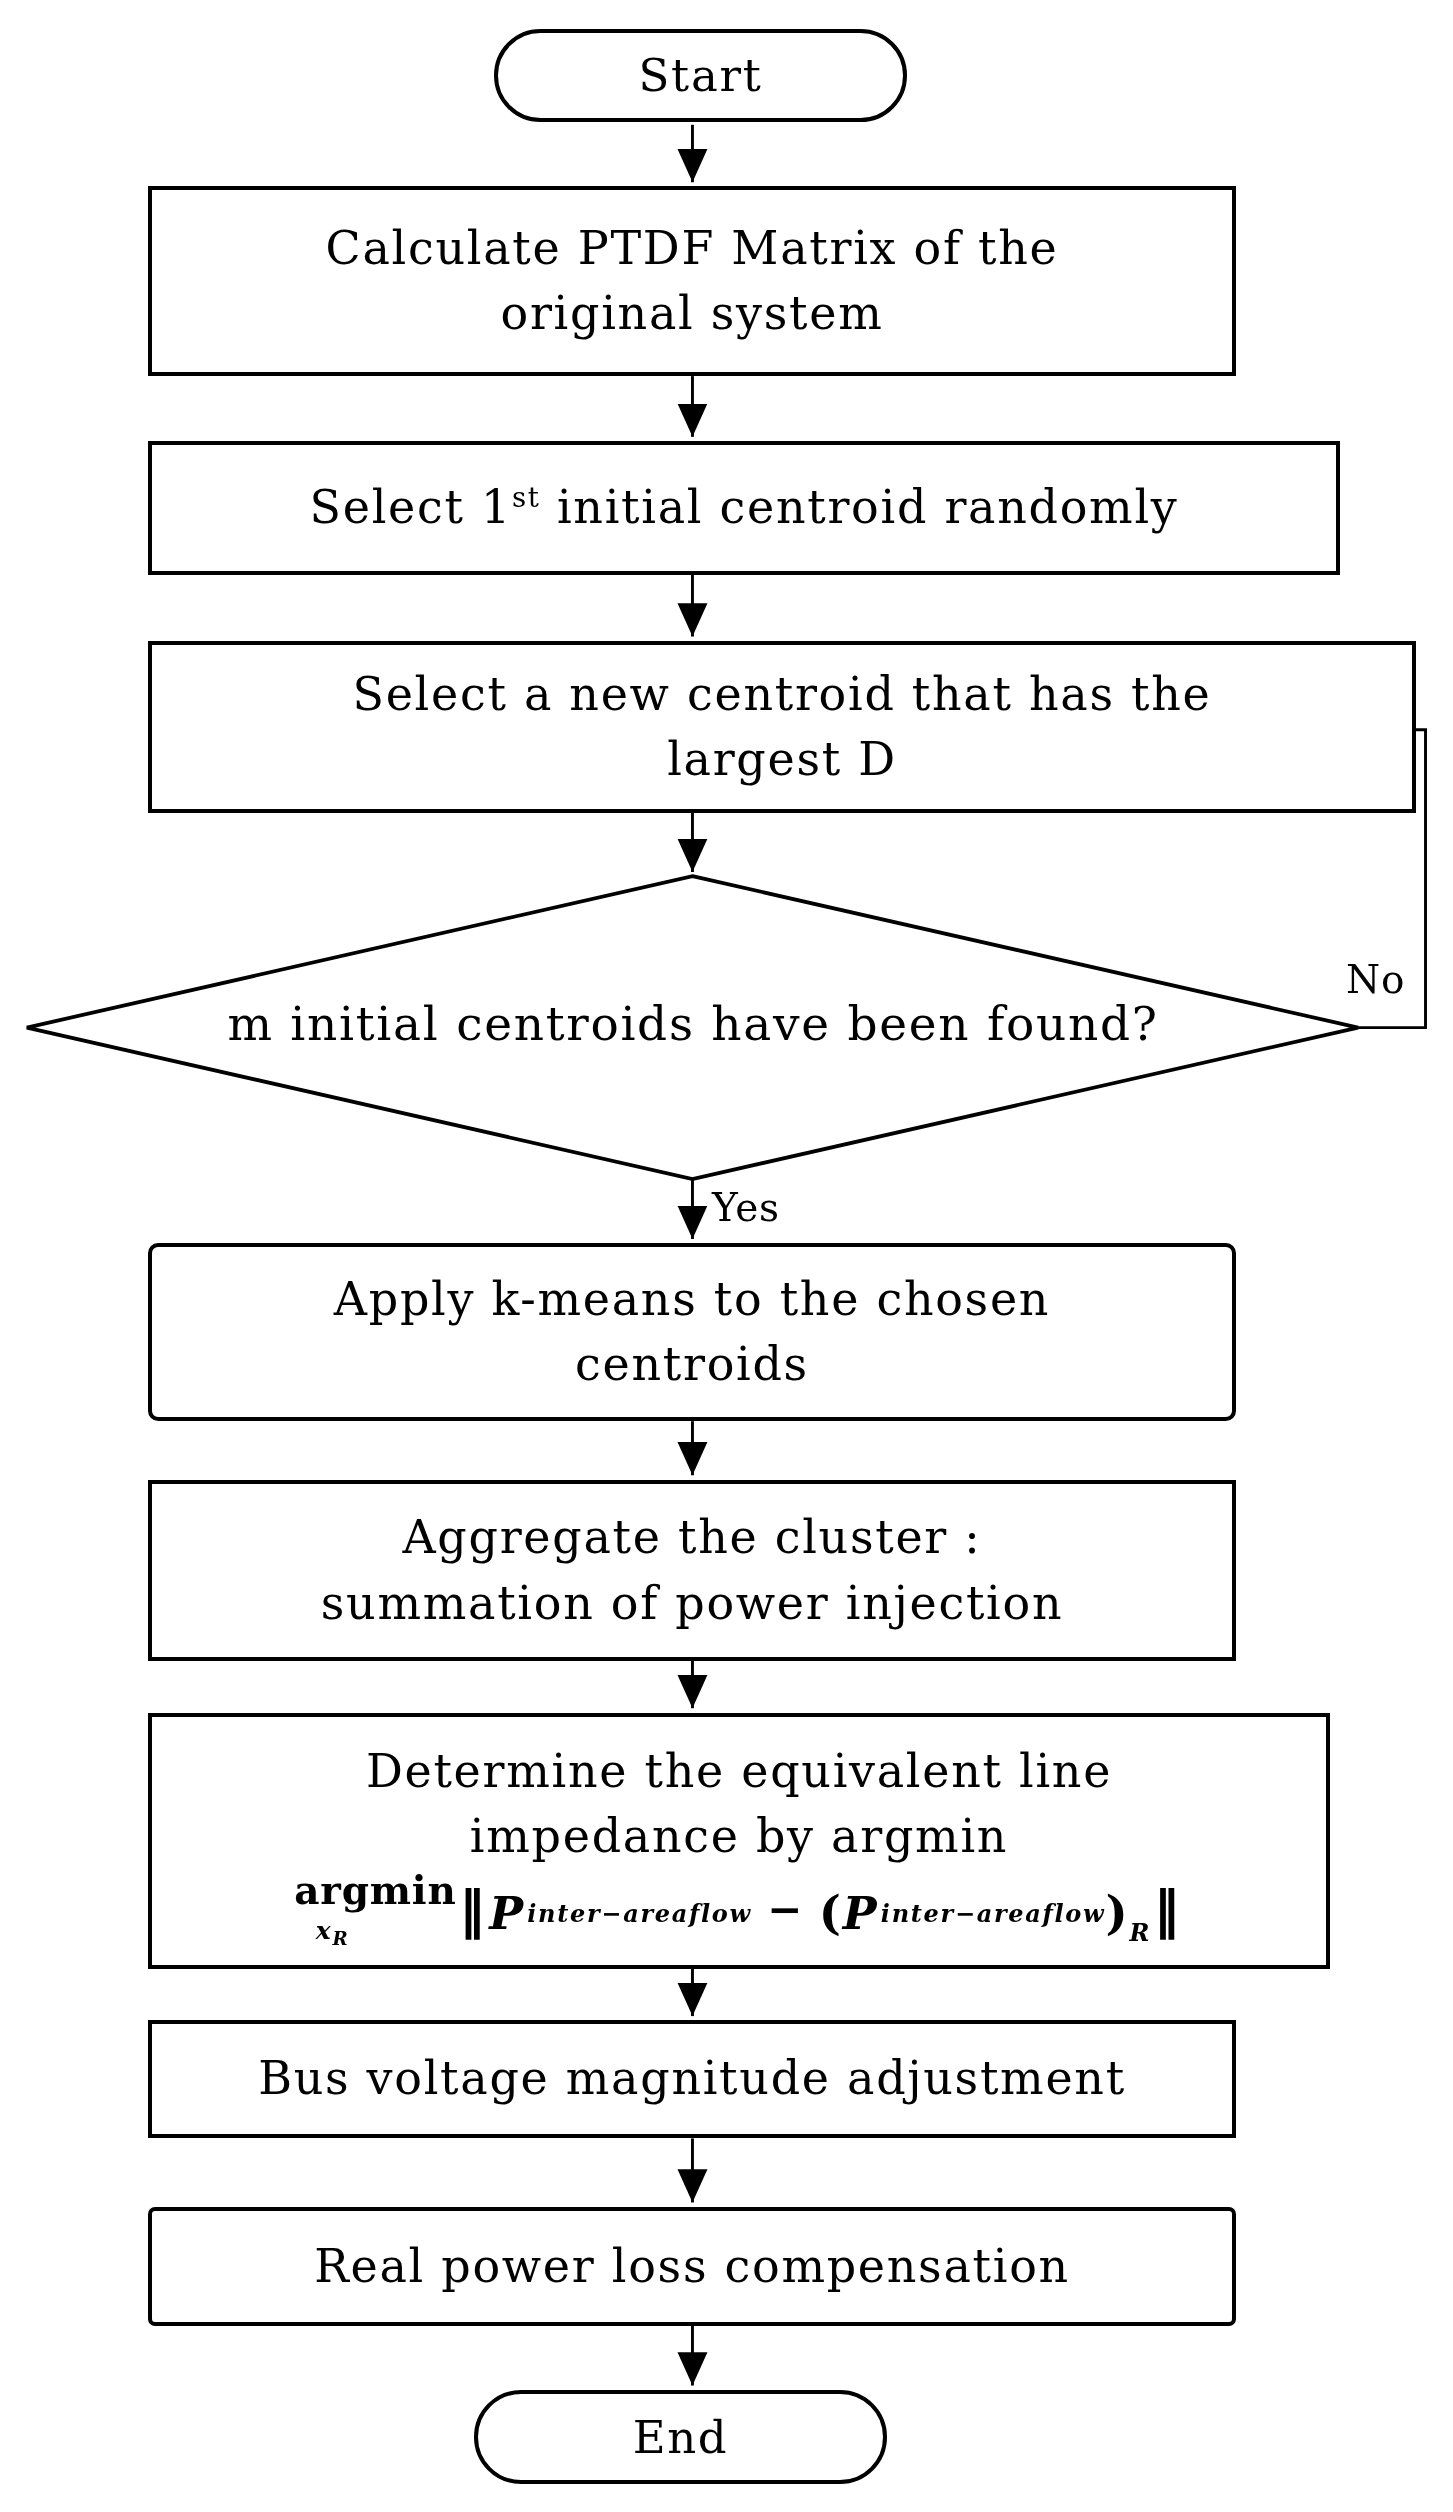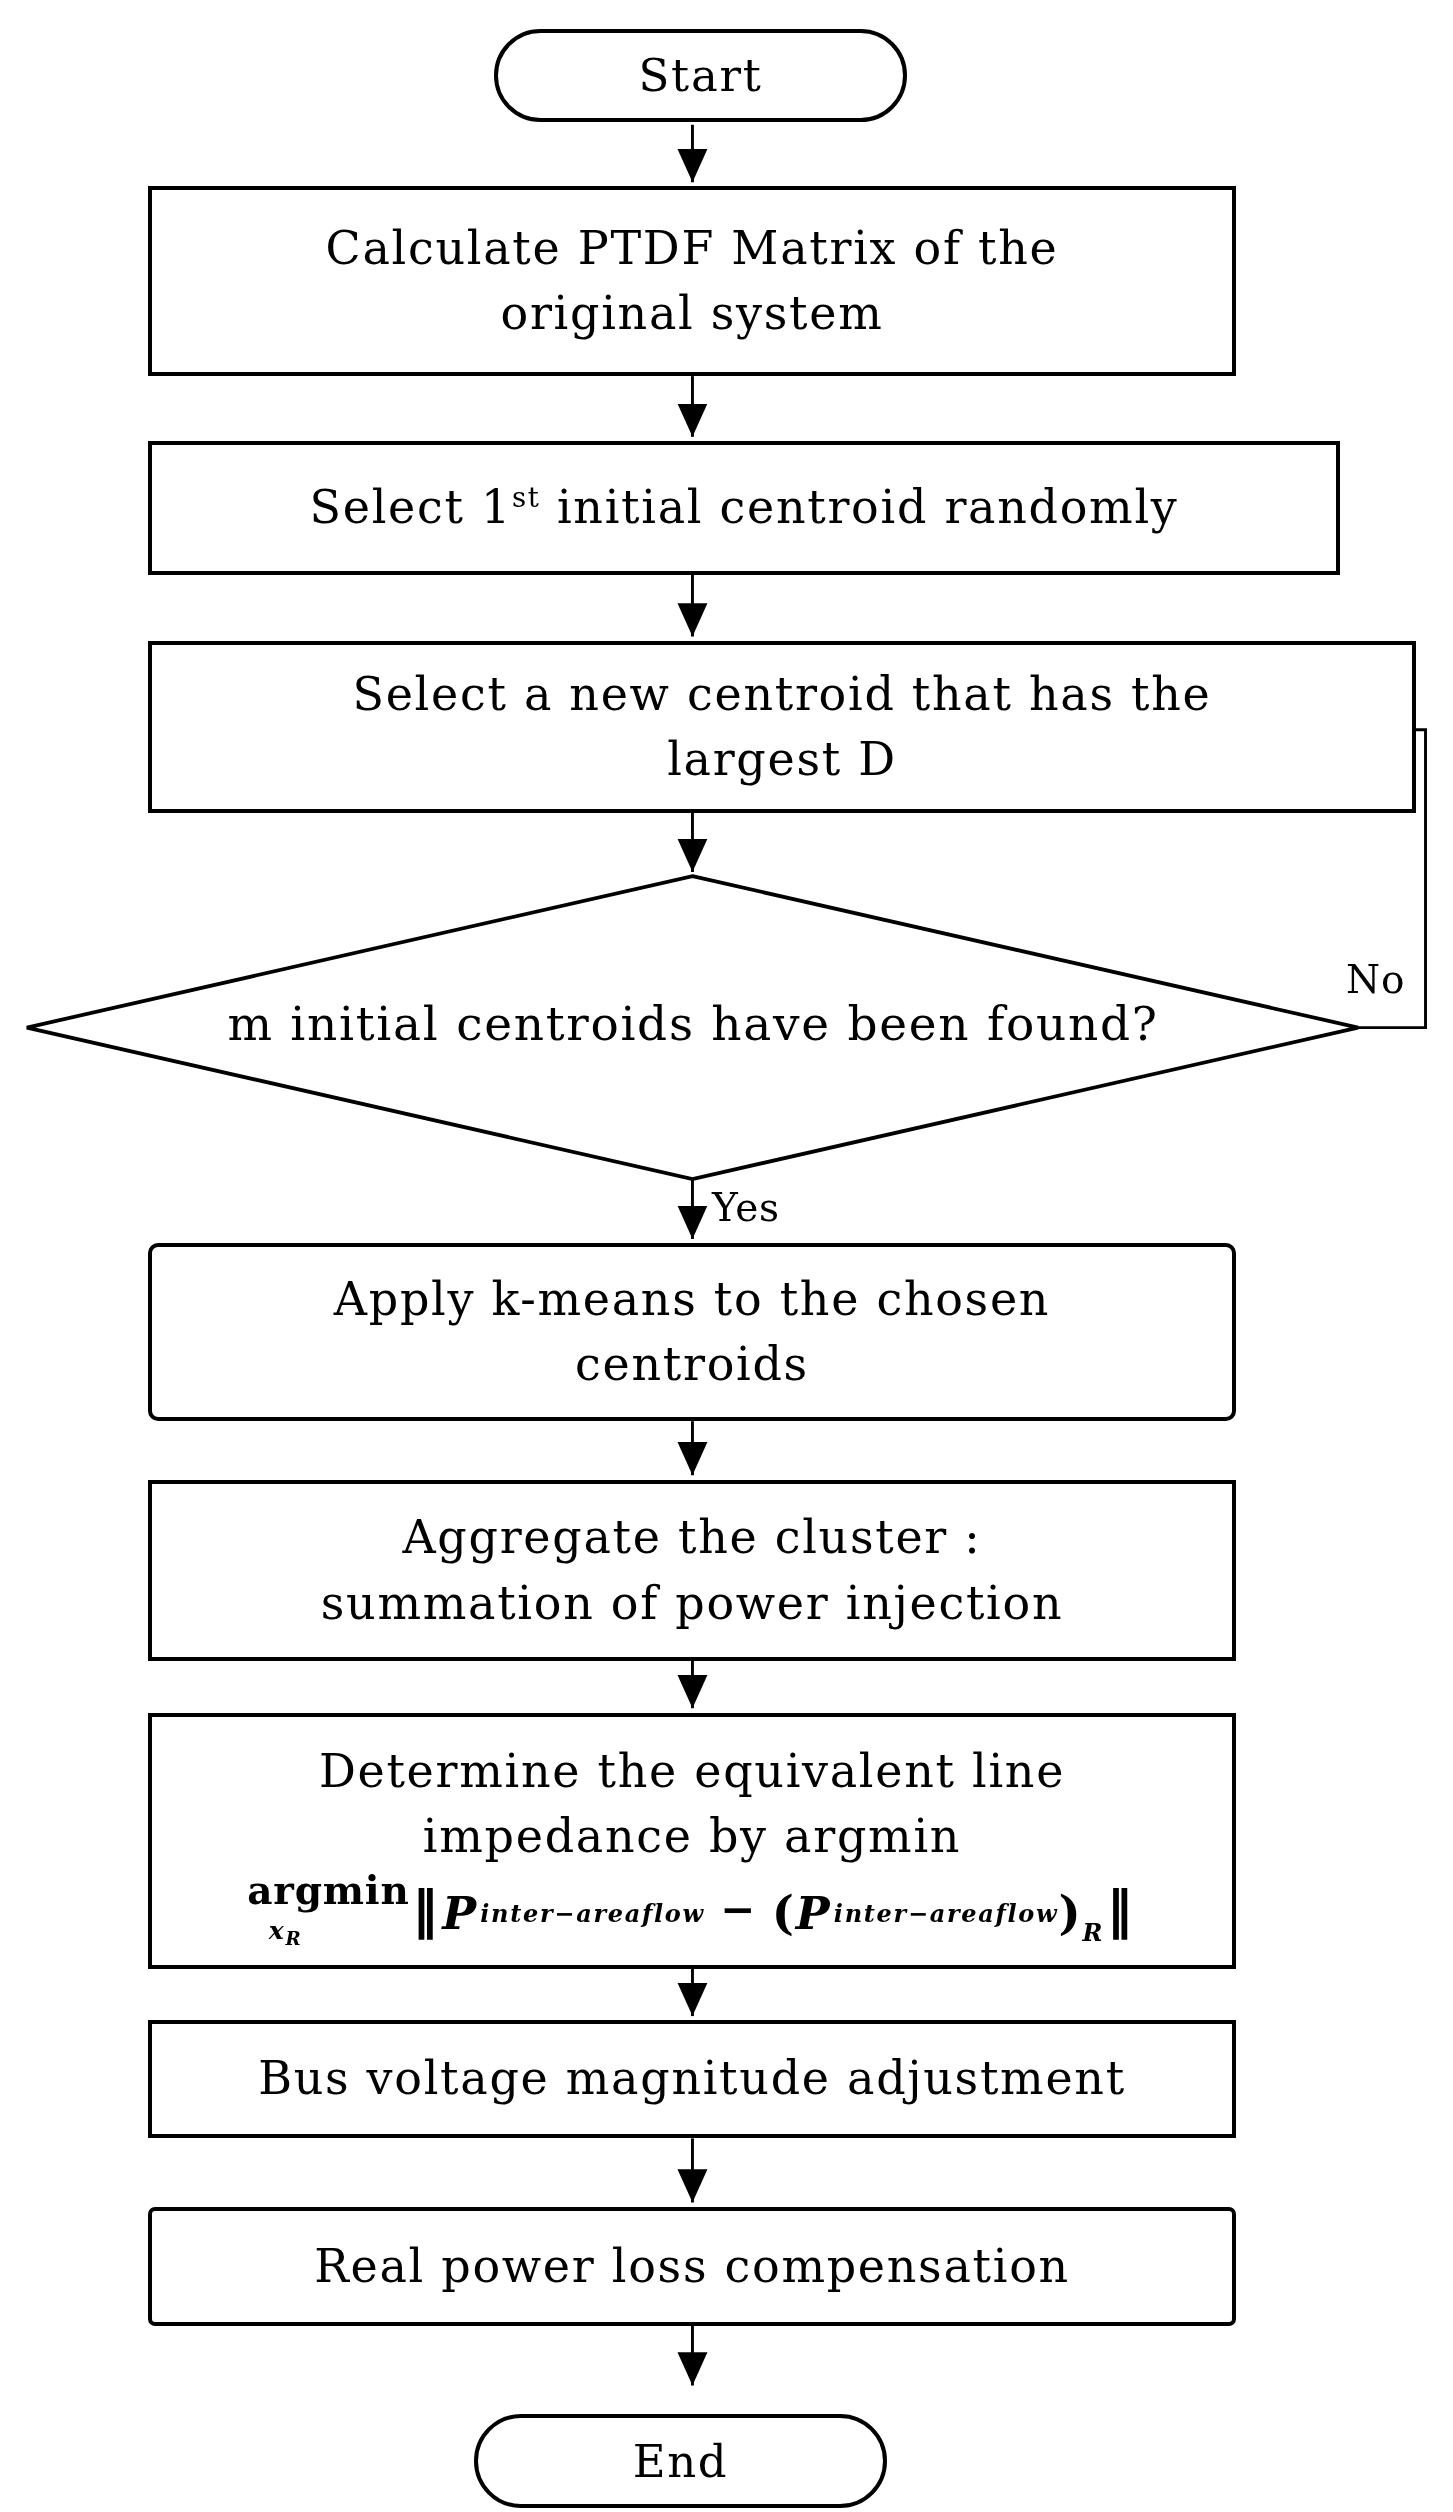--- a/index.html
+++ b/index.html
@@ -135,21 +135,21 @@
   <div class="node box" style="left:148px; top:1243px; width:1088px; height:178px;border-radius:10px;">
     <div class="nline">Apply k-means to the chosen</div>
     <div class="nline">centroids</div>
   </div>
 
   <div class="node box" style="left:148px; top:1480px; width:1088px; height:181px;">
     <div class="nline">Aggregate the cluster :</div>
     <div class="nline">summation of power injection</div>
   </div>
 
-  <div class="node box" style="left:148px; top:1713px; width:1088px; height:256px;">
+  <div class="node box" style="left:148px; top:1713px; width:1182px; height:256px;">
     <div class="nline">Determine the equivalent line</div>
     <div class="nline">impedance by argmin</div>
     <div class="formula">
       <span class="argmin-wrap">
         <span class="argmin-op">argmin</span>
         <span class="argmin-sub"><span>x</span><span class="subsub">R</span></span>
       </span>
       <span class="norm">‖</span>
       <span class="pterm">
         <span class="pvar">P</span>
@@ -173,18 +173,18 @@
   </div>
 
   <div class="node box" style="left:148px; top:2020px; width:1088px; height:118px;">
     <div class="nline">Bus voltage magnitude adjustment</div>
   </div>
 
   <div class="node box" style="left:148px; top:2207px; width:1088px; height:119px;border-radius:7px;">
     <div class="nline">Real power loss compensation</div>
   </div>
 
-  <div class="node terminal" style="left:474px; top:2390px; width:413px; height:94px;margin-top:24px;">
+  <div class="node terminal" style="left:474px; top:2390px; width:413px; height:94px;">
     <div class="nline">End</div>
   </div>
 
 </div>
 
 
 </body></html>

